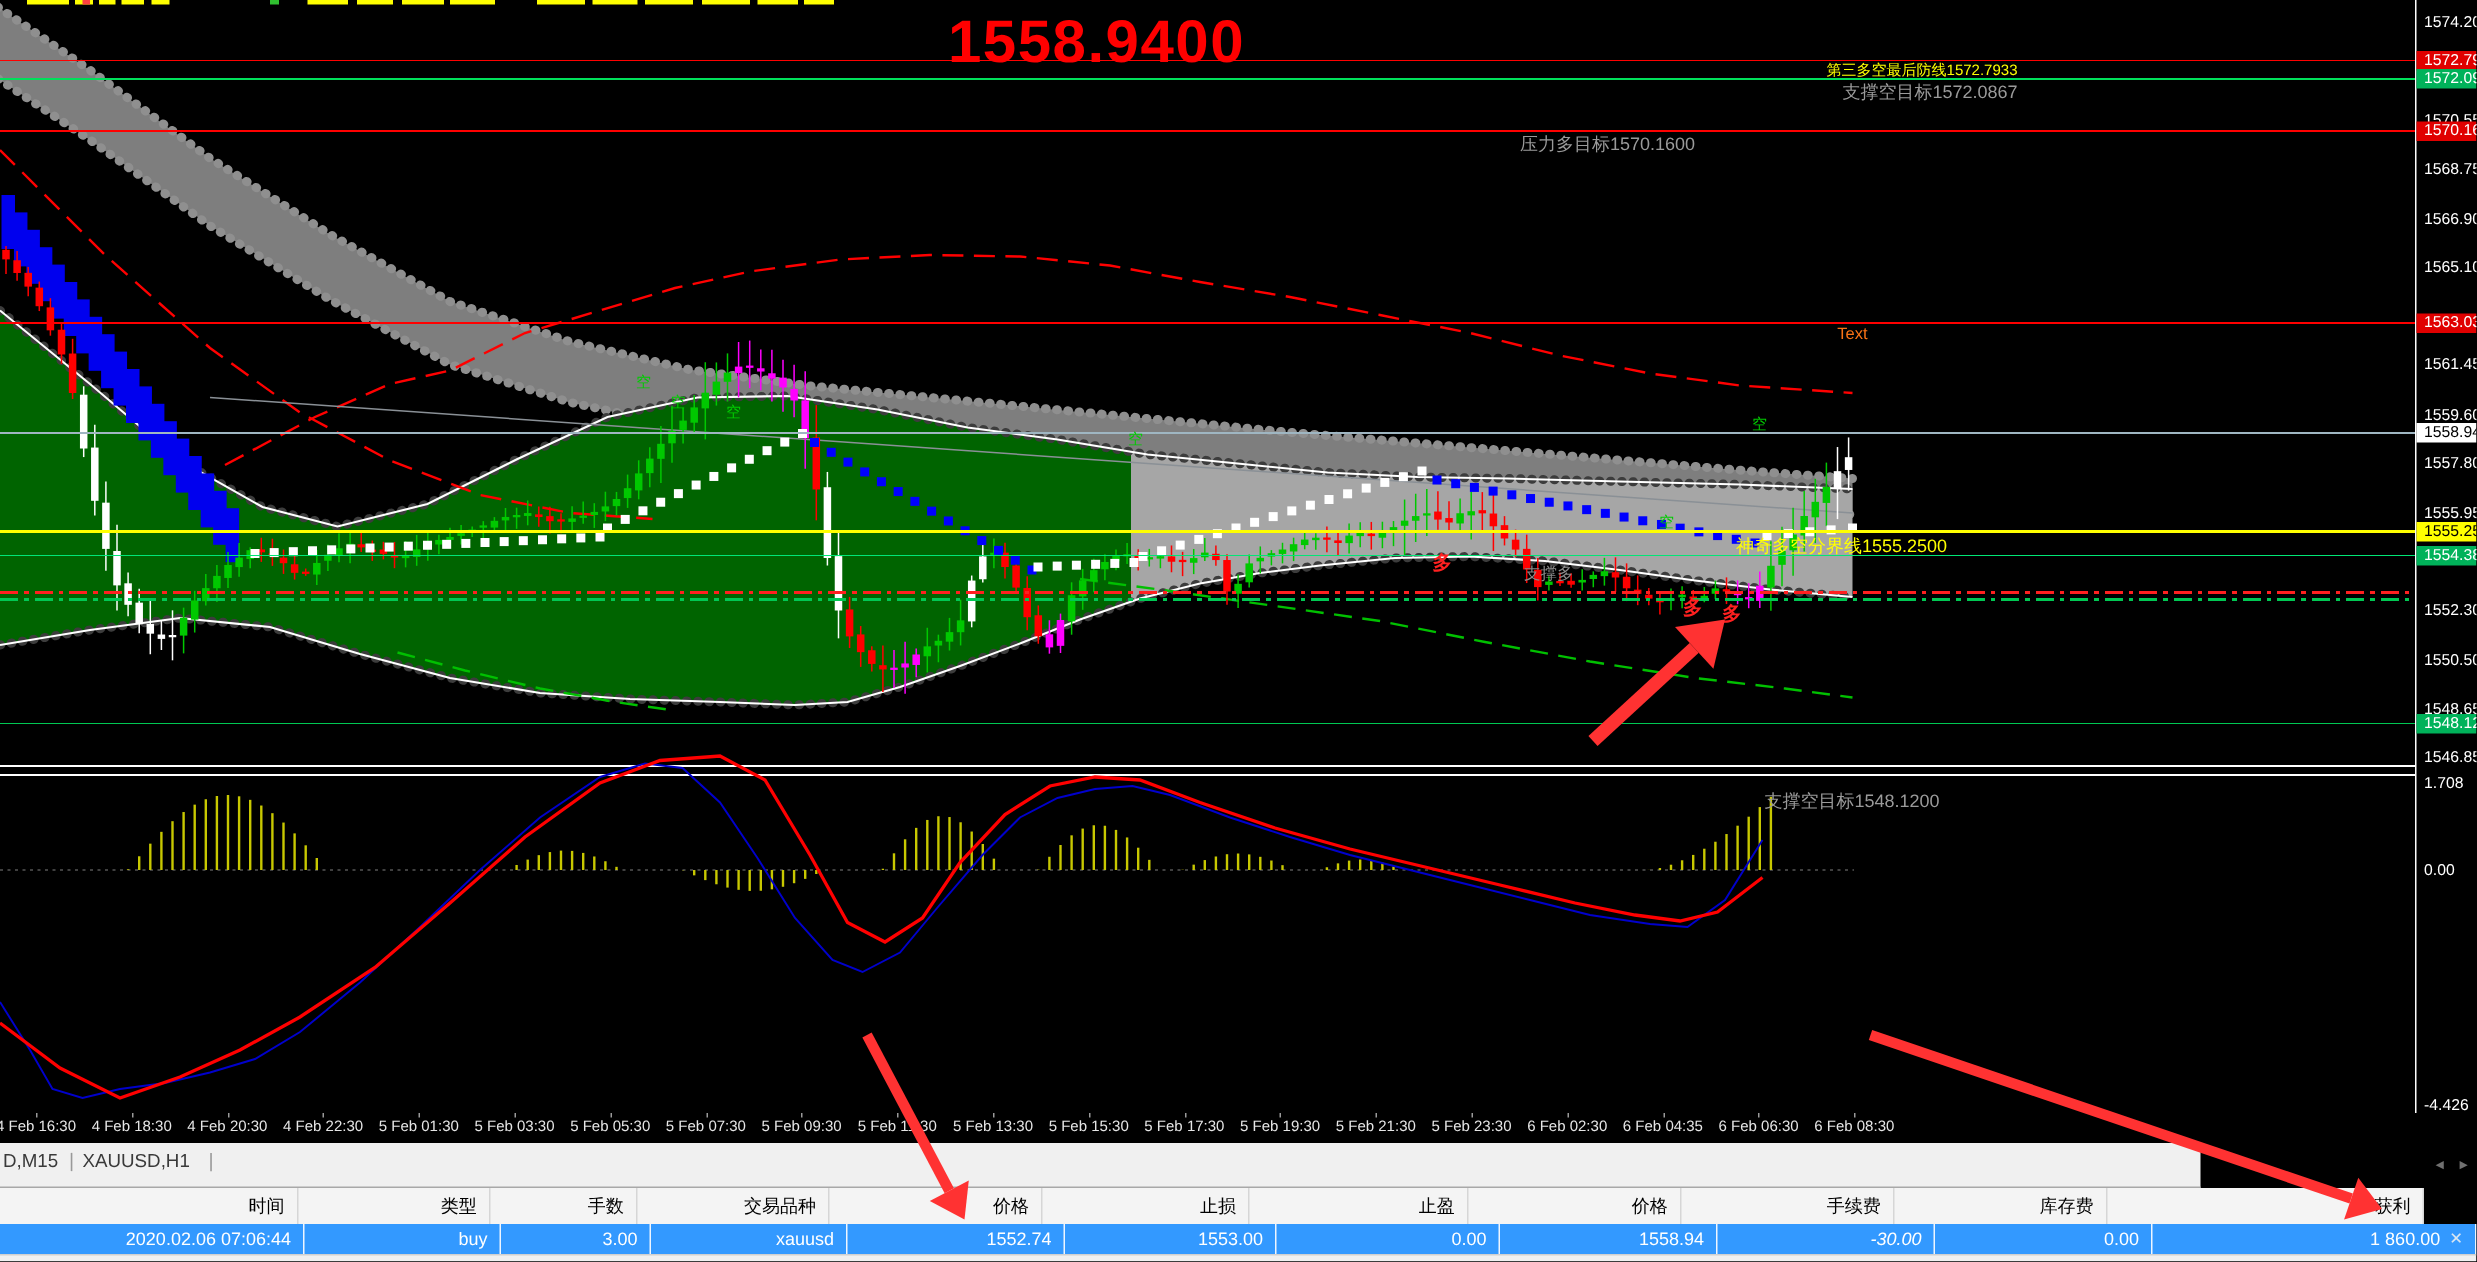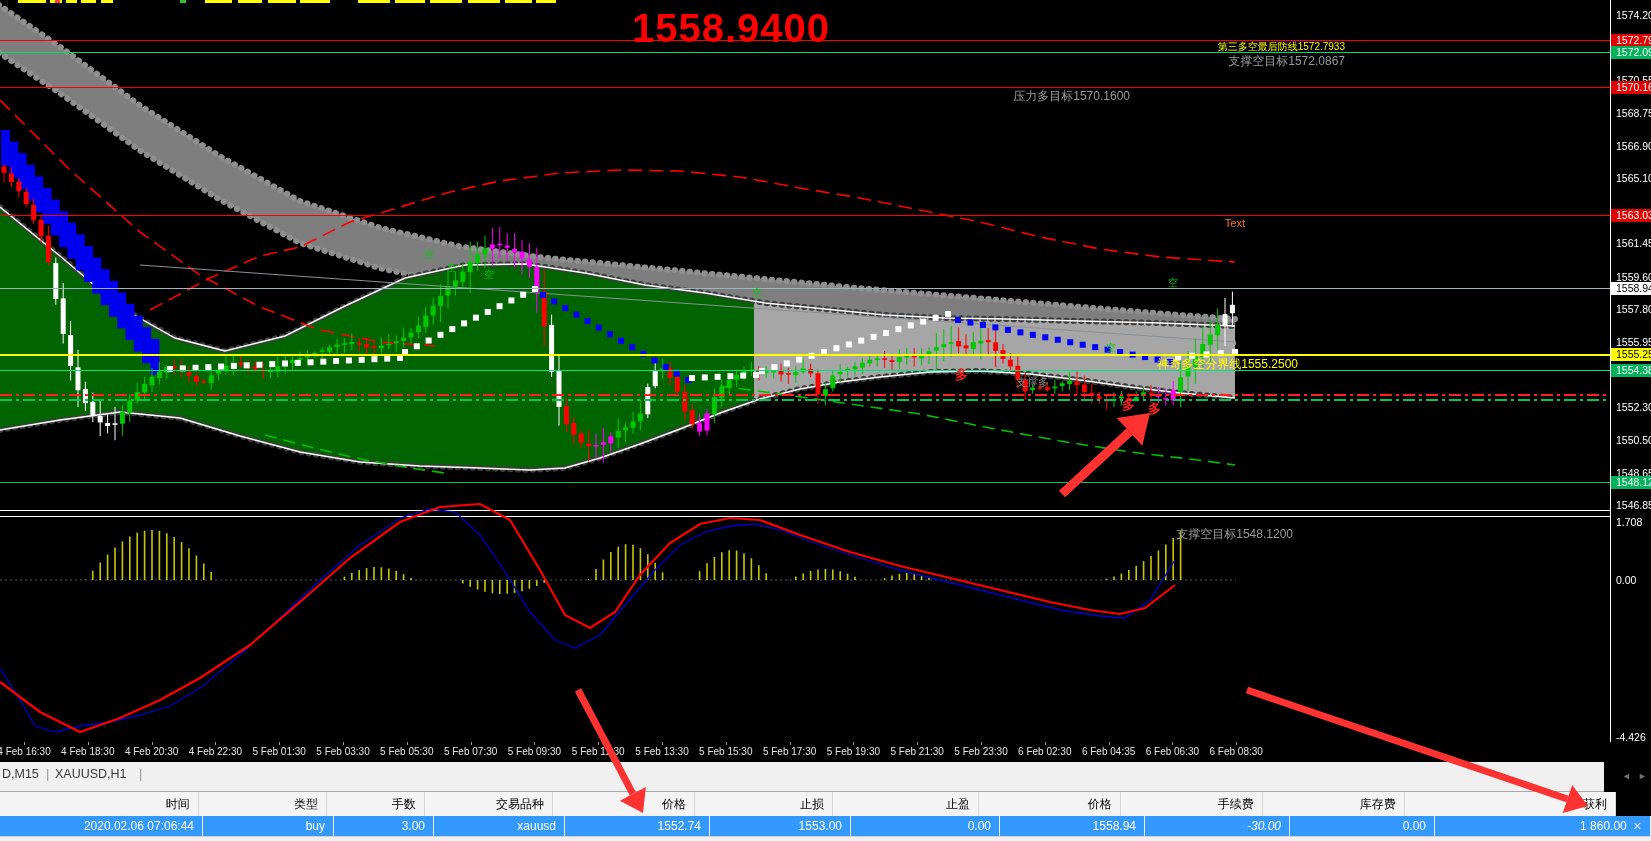--- a/index.html
+++ b/index.html
@@ -15,21 +15,21 @@
   .frag{position:absolute;top:0;height:3px;}
   #price-axis{position:absolute;left:1610px;top:0;width:41px;height:742px;background:#000;
               border-left:1px solid #fff;box-sizing:border-box;}
   .ptick{position:absolute;left:0;width:100%;font-size:10.5px;color:#fff;line-height:12px;
          padding-left:5px;box-sizing:border-box;}
   .pbadge{position:absolute;left:0;width:100%;height:13px;line-height:13px;font-size:10.5px;
           padding-left:5px;box-sizing:border-box;}
   #time-axis{position:absolute;left:0;top:742px;width:1651px;height:20px;background:#000;}
   .tlabel{position:absolute;top:4px;transform:translateX(-50%);font-size:10px;color:#e6e6e6;white-space:nowrap;}
   .ttick{position:absolute;top:0;width:1px;height:3px;background:#9a9a9a;}
-  #tab-bar{position:absolute;left:0;top:762px;width:1604px;height:30px;background:#f0f0f0;
+  #tab-bar{position:absolute;left:0;top:762px;width:1467px;height:30px;background:#f0f0f0;
            border-bottom:1px solid #a8a8a8;box-sizing:border-box;}
   .tab{position:absolute;top:5px;font-size:12.5px;color:#3a3a3a;cursor:default;}
   .tabsep{position:absolute;top:4px;color:#999;font-size:13px;}
   .pagearrow{position:absolute;top:9px;font-size:9px;color:#707070;cursor:default;}
   #table-header{position:absolute;left:0;top:792px;width:1616px;height:24px;background:#f4f4f4;display:flex;}
   #table-row{position:absolute;left:0;top:816px;width:1651px;height:20px;display:flex;}
   .hcell{height:24px;line-height:24px;font-size:12px;color:#000;text-align:right;
          padding-right:8px;box-sizing:border-box;border-right:1px solid #d6d6d6;}
   .vcell{height:20px;line-height:20px;font-size:12px;color:#fff;text-align:right;
          padding-right:8px;box-sizing:border-box;border-right:1px solid #eef5ff;

